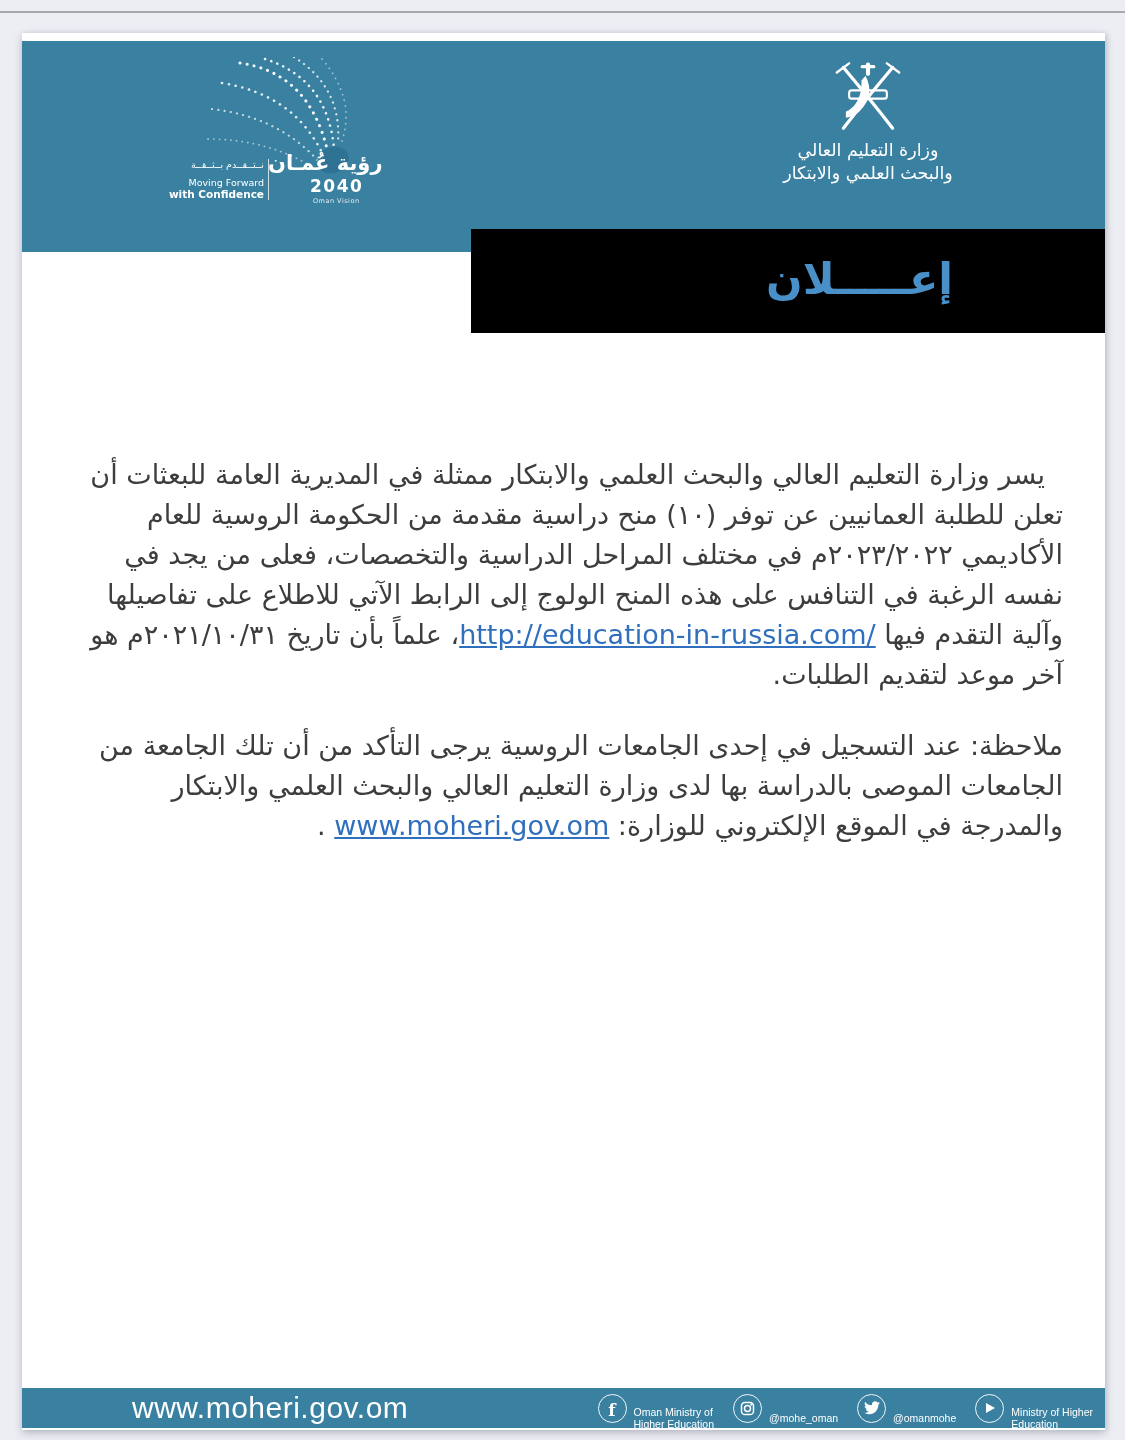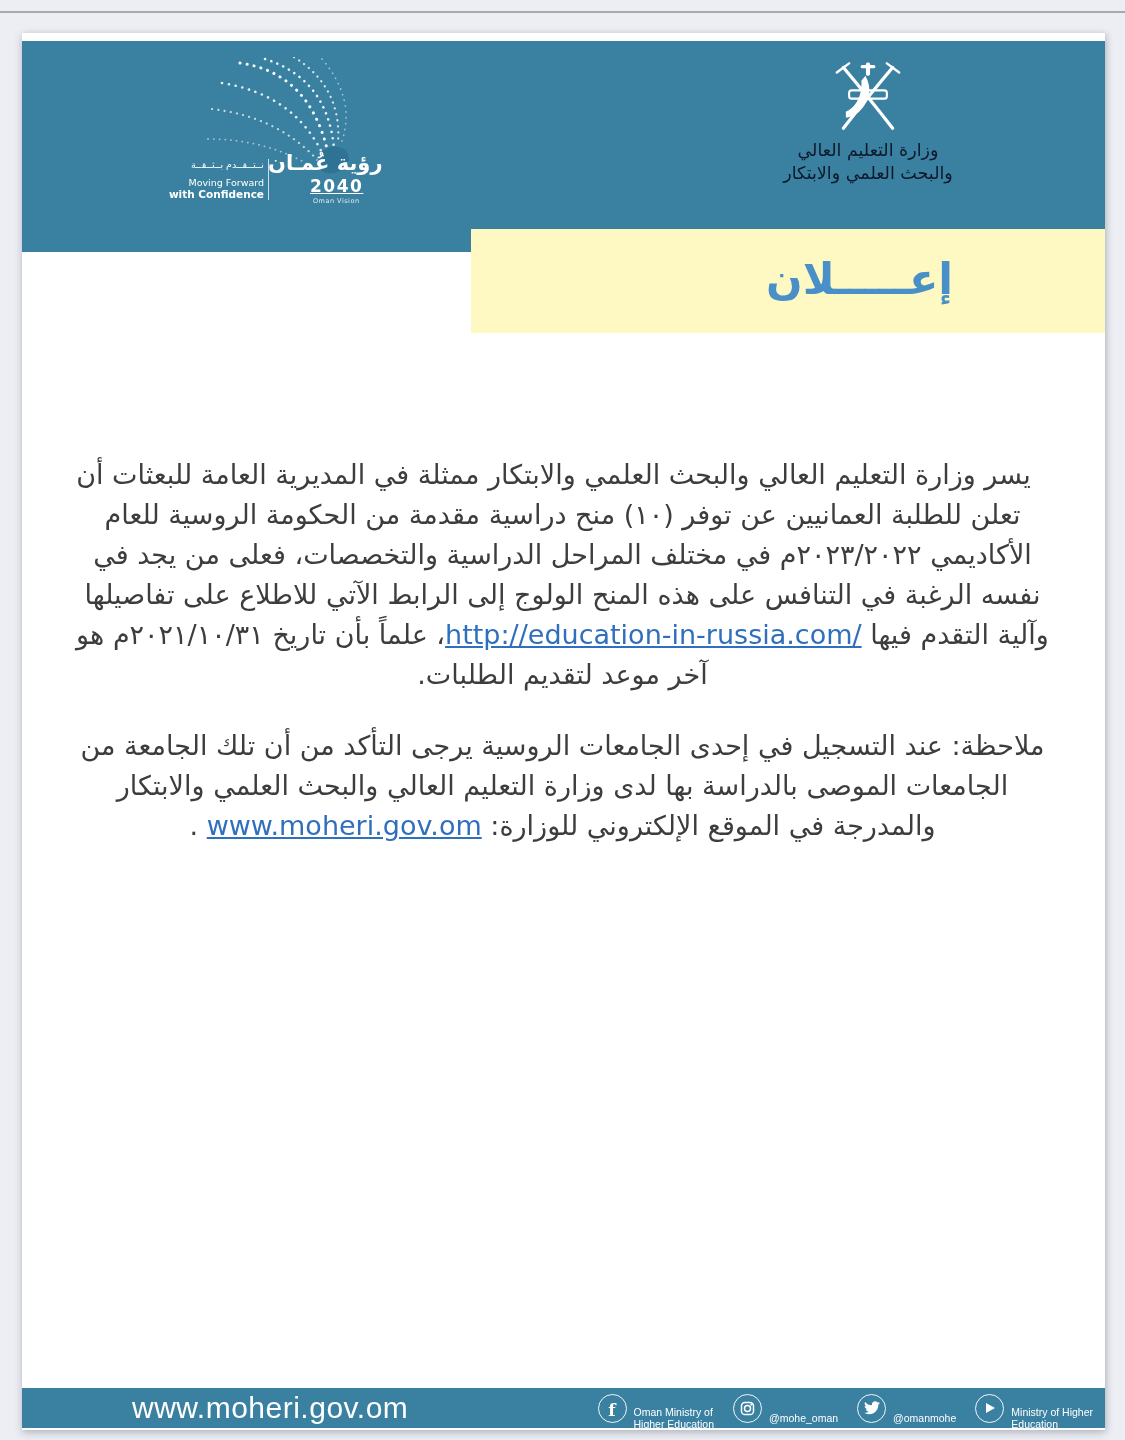--- a/index.html
+++ b/index.html
@@ -12,49 +12,49 @@
   .page{
     position:absolute;left:22px;top:33px;width:1083px;height:1397px;
     background:#ffffff;box-shadow:0 3px 8px rgba(60,65,90,.28), 2px 0 5px rgba(60,65,90,.12);
   }
   
   .header{position:absolute;left:0;right:0;top:8px;height:211px;background:#3a80a0;}
   
   .vision-logo{position:absolute;left:128px;top:14px;width:270px;height:160px;color:#fff;}
   .swirl{position:absolute;left:52px;top:2px;width:200px;height:150px;}
   .v-name{position:absolute;left:118px;top:96px;width:130px;font-size:21px;font-weight:bold;text-align:left;direction:rtl;}
-  .v-year{position:absolute;left:160px;top:121px;font-size:17px;font-weight:bold;letter-spacing:1.5px;text-decoration:underline;}
+  .v-year{position:absolute;left:160px;top:121px;font-size:17px;font-weight:bold;letter-spacing:1.5px;}
   .v-sub{position:absolute;left:163px;top:142px;font-size:6.5px;opacity:.85;letter-spacing:.5px;text-align:center;}
   .v-tagline{
     position:absolute;left:18px;top:104px;width:96px;text-align:right;
     padding-right:4px;border-right:1px solid rgba(255,255,255,.75);
   }
   .v-tag-ar{font-size:9.5px;letter-spacing:.5px;}
   .v-tag-en1{font-size:9.5px;margin-top:7px;}
   .v-tag-en2{font-size:10.5px;font-weight:bold;}
   
-  .ministry-logo{position:absolute;left:726px;top:18px;width:240px;text-align:center;color:#0f172a;}
+  .ministry-logo{position:absolute;left:726px;top:18px;width:240px;text-align:center;color:#ffffff;}
   .emblem{width:82px;height:76px;}
   .m-line{font-size:17.5px;line-height:23px;direction:rtl;}
   
   .banner{
     position:absolute;left:449px;right:0;top:196px;height:104px;
-    background:#fef9c3;z-index:3;
+    background:#000000;z-index:3;
   }
   .banner-title{
     position:absolute;right:152px;top:50%;transform:translateY(-55%);
     color:#4a90c8;font-size:43px;font-weight:bold;direction:rtl;
   }
   
   .content{
     position:absolute;top:422px;right:42px;left:40px;
     direction:rtl;text-align:right;
     font-size:27px;line-height:40px;color:#3d3d3d;
   }
-  .content p{margin:0;text-align:center;}
+  .content p{margin:0;}
   .p1{text-indent:18px;}
   .p2{margin-top:31px !important;text-indent:0;}
   .doc-link{color:#2f6fbe;text-decoration:underline;cursor:pointer;}
   .ltr{direction:ltr;unicode-bidi:embed;}
   
   .footer{
     position:absolute;left:0;right:0;bottom:2px;height:40px;background:#3a80a0;
     display:flex;align-items:center;color:#fff;
     font-family:"Liberation Sans", sans-serif;
   }

